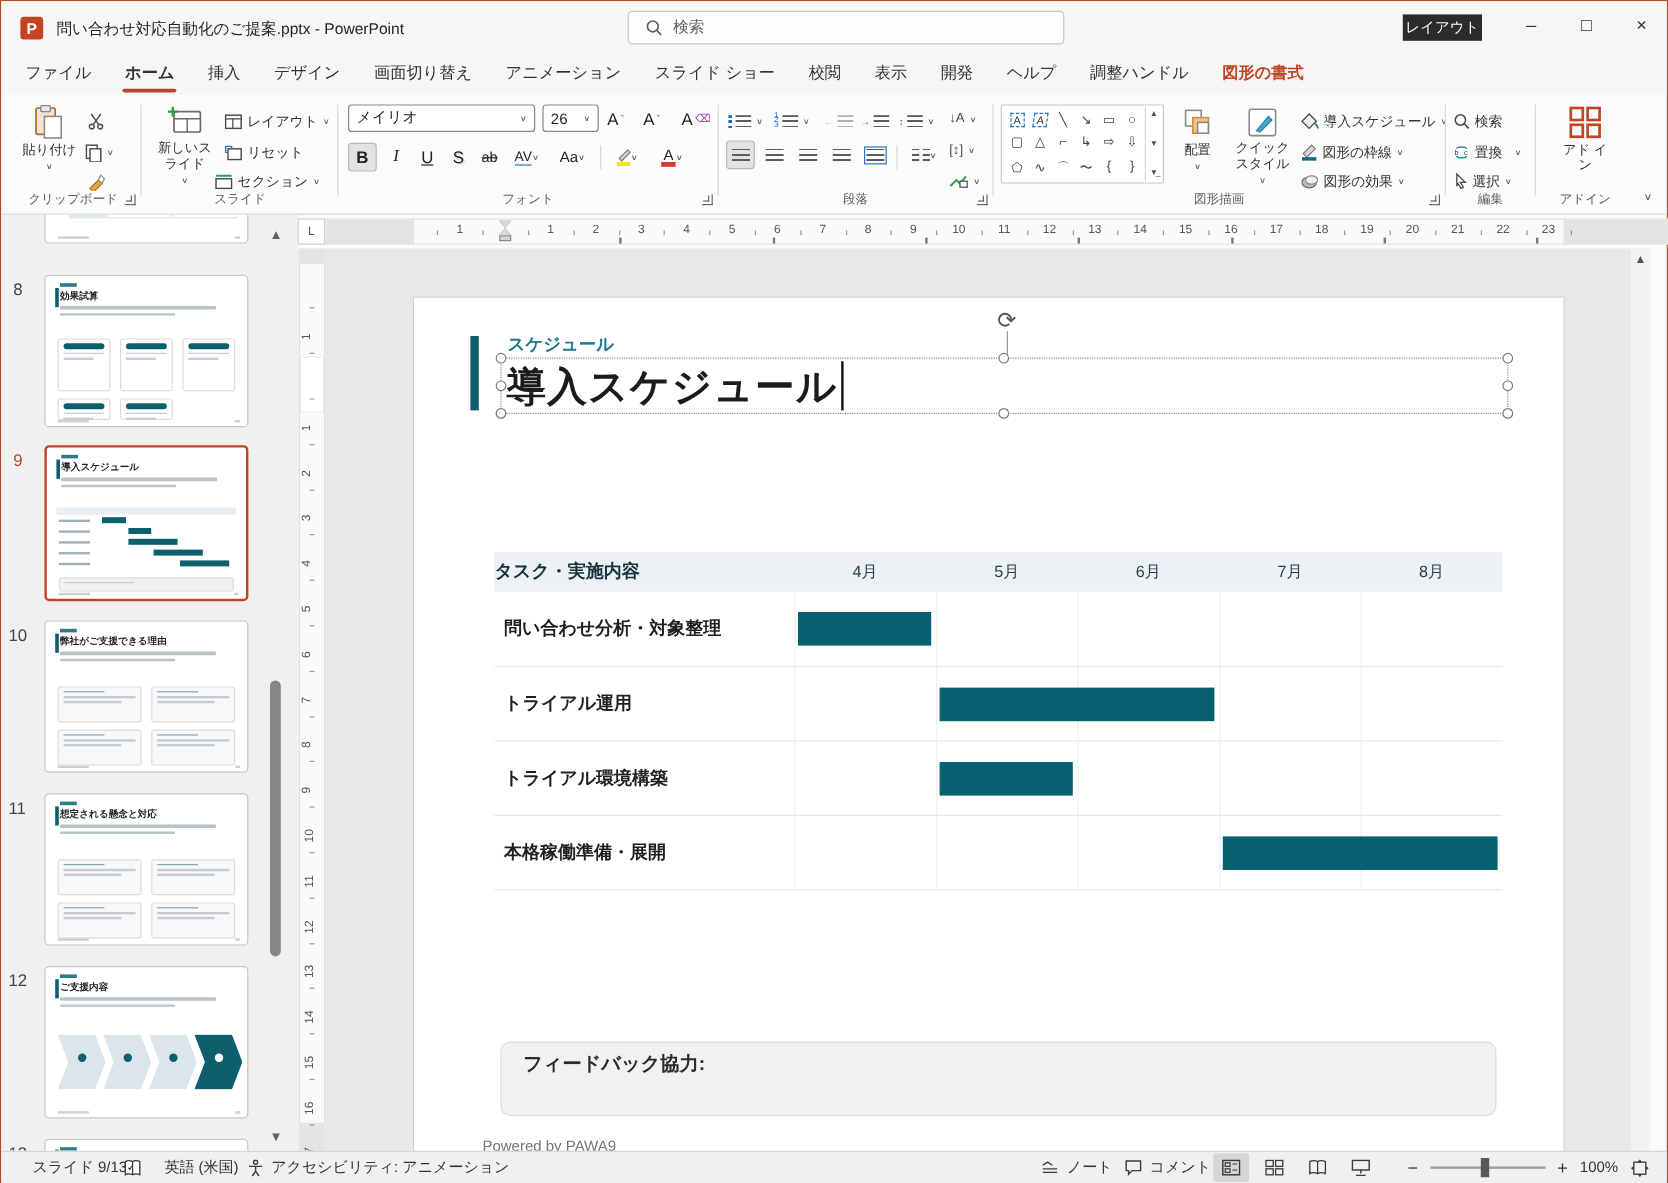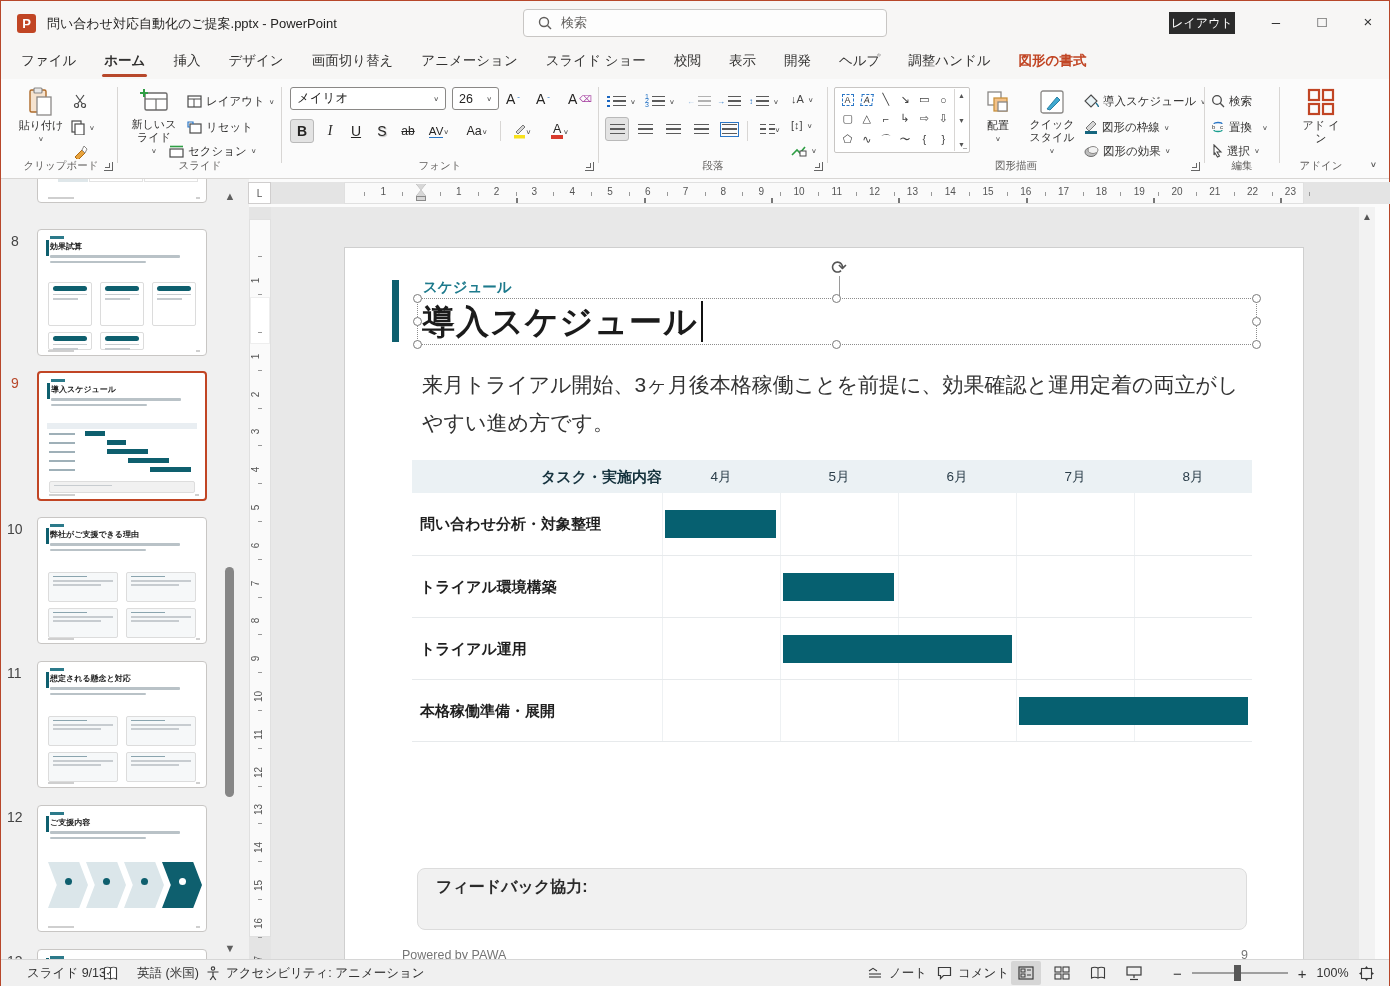--- a/index.html
+++ b/index.html
@@ -100,33 +100,33 @@
   .slide-title { position:absolute; left:77px; top:52px; font-size:33px; font-weight:bold; color:#1b1b1b; letter-spacing:1px; white-space:nowrap; }
   .selbox { position:absolute; left:72px; top:50px; width:840px; height:47px; border:1.5px dotted #8c8c8c; }
   .handle { position:absolute; width:9px; height:9px; border:1.5px solid #7a7a7a; border-radius:50%; background:#fff; }
   .rot { position:absolute; left:486px; top:8px; font-size:19px; color:#555; }
   .rotline { position:absolute; left:494px; top:28px; width:1px; height:22px; background:#9a9a9a; }
   .caret { position:absolute; left:356px; top:53px; width:1.5px; height:41px; background:#111; }
   .desc { position:absolute; left:77px; top:118px; width:830px; font-size:21px; line-height:38px; color:#333; }
 
   .gantt { position:absolute; left:67px; top:212px; width:840px; }
   .g-header { display:flex; height:33px; background:#ebf1f4; font-weight:bold; }
-  .g-h0 { width:250px; text-align:right; line-height:33px; font-size:15px; color:#15323d; }
+  .g-h0 { width:250px; text-align:left; line-height:33px; font-size:15px; color:#15323d; }
   .g-hm { width:118px; text-align:center; line-height:33px; font-size:13.5px; color:#2b3e4a; font-weight:normal; }
   .g-row { position:relative; height:62px; border-top:1px solid #e7eaec; }
   .g-row:first-of-type { border-top:none; }
   .g-body { border-bottom:1px solid #e7eaec; }
   .g-name { position:absolute; left:8px; top:0; height:62px; line-height:62px; font-size:15px; font-weight:bold; color:#1f1f1f; white-space:nowrap; }
   .g-vline { position:absolute; top:0; bottom:0; width:1px; background:#eef1f3; }
   .g-bar { position:absolute; top:17px; height:28px; background:#066070; }
 
   .callout { position:absolute; left:72px; top:620px; width:830px; height:62px; background:#f1f1f1; border:1px solid #dcdcdc; border-radius:8px; padding:8px 18px; }
   .c-title { font-size:16px; font-weight:bold; color:#2b2b2b; }
   .c-body { font-size:16px; color:#333; margin-top:2px; }
-  .slide-footer { position:absolute; left:57px; top:700px; width:846px; display:flex; justify-content:space-between; font-size:12.5px; color:#757575; }
+  .slide-footer { position:absolute; left:57px; top:700px; width:846px; display:flex; justify-content:flex-start; font-size:12.5px; color:#757575; }
 
   
   .statusbar { position:absolute; left:0; top:958px; width:100%; height:27px; background:#f0f0f0; border-top:1px solid #d6d6d6; font-size:12.5px; color:#333; }
   .sb { position:absolute; top:0; height:26px; display:flex; align-items:center; gap:6px; white-space:nowrap; }
   .viewbtn { width:30px; height:24px; display:flex; align-items:center; justify-content:center; border-radius:2px; }
   .viewbtn.on { background:#d6d6d6; }
   .zoomtrack { position:relative; width:96px; height:2px; background:#9f9f9f; }
   .zoomthumb { position:absolute; left:42px; top:-7px; width:7px; height:16px; background:#585858; }
   svg { display:block; }
 </style>
@@ -242,21 +242,21 @@
         <span>レイアウト</span>
           <span class="chv">∨</span>
       </div>
       <div class="smallbtn" style="left:66px;top:32px">
         <svg width="15" height="13" viewBox="0 0 15 13">
             <rect x="3" y="3" width="11" height="9" fill="#fff" stroke="#4a4a4a" stroke-width="1.2"></rect>
             <path d="M6 3V1h-5v5h2" fill="none" stroke="#2a76c6" stroke-width="1.2"></path>
           </svg>
         <span>リセット</span>
       </div>
-      <div class="smallbtn" style="left:48px;top:56px">
+      <div class="smallbtn" style="left:58px;top:56px">
         <svg width="15" height="13" viewBox="0 0 15 13">
             <rect x="1" y="4" width="13" height="8" fill="#fff" stroke="#4a4a4a" stroke-width="1.2"></rect>
             <line x1="1" y1="1.5" x2="14" y2="1.5" stroke="#2e9e44" stroke-width="1.6"></line>
           </svg>
         <span>セクション</span>
           <span class="chv">∨</span>
       </div>
       <div class="rg-label">スライド</div>
     </div>
     <div class="vsep" style="left:280px"></div>
@@ -796,21 +796,20 @@
         <div class="rotline"></div>
         <div class="caret"></div>
         <div class="handle" style="left:68px;top:46px"></div>
         <div class="handle" style="left:487px;top:46px"></div>
         <div class="handle" style="left:907px;top:46px"></div>
         <div class="handle" style="left:68px;top:69px"></div>
         <div class="handle" style="left:907px;top:69px"></div>
         <div class="handle" style="left:68px;top:92px"></div>
         <div class="handle" style="left:487px;top:92px"></div>
         <div class="handle" style="left:907px;top:92px"></div>
-        <div class="desc">来月トライアル開始、3ヶ月後本格稼働ことを前提に、効果確認と運用定着の両立がしやすい進め方です。</div>
 
         <div class="gantt">
           <div class="g-header">
               <div class="g-h0">タスク・実施内容</div>
               <div class="g-hm">4月</div>
               <div class="g-hm">5月</div>
               <div class="g-hm">6月</div>
               <div class="g-hm">7月</div>
               <div class="g-hm">8月</div>
             </div>
@@ -823,31 +822,31 @@
                 <div class="g-vline" style="left: 722px;"></div>
                 <div class="g-name">問い合わせ分析・対象整理</div>
                 <div class="g-bar" style="left: 253px; width: 111px; background: rgb(6, 96, 112);"></div>
               </div>
               <div class="g-row">
                 <div class="g-vline" style="left: 250px;"></div>
                 <div class="g-vline" style="left: 368px;"></div>
                 <div class="g-vline" style="left: 486px;"></div>
                 <div class="g-vline" style="left: 604px;"></div>
                 <div class="g-vline" style="left: 722px;"></div>
-                <div class="g-name">トライアル環境構築</div>
-                <div class="g-bar" style="left: 371px; width: 111px; background: rgb(6, 96, 112);"></div>
+                <div class="g-name">トライアル運用</div>
+                <div class="g-bar" style="left: 371px; width: 229px; background: rgb(6, 96, 112);"></div>
               </div>
               <div class="g-row">
                 <div class="g-vline" style="left: 250px;"></div>
                 <div class="g-vline" style="left: 368px;"></div>
                 <div class="g-vline" style="left: 486px;"></div>
                 <div class="g-vline" style="left: 604px;"></div>
                 <div class="g-vline" style="left: 722px;"></div>
-                <div class="g-name">トライアル運用</div>
-                <div class="g-bar" style="left: 371px; width: 229px; background: rgb(6, 96, 112);"></div>
+                <div class="g-name">トライアル環境構築</div>
+                <div class="g-bar" style="left: 371px; width: 111px; background: rgb(6, 96, 112);"></div>
               </div>
               <div class="g-row">
                 <div class="g-vline" style="left: 250px;"></div>
                 <div class="g-vline" style="left: 368px;"></div>
                 <div class="g-vline" style="left: 486px;"></div>
                 <div class="g-vline" style="left: 604px;"></div>
                 <div class="g-vline" style="left: 722px;"></div>
                 <div class="g-name">本格稼働準備・展開</div>
                 <div class="g-bar" style="left: 607px; width: 229px; background: rgb(6, 96, 112);"></div>
               </div>

